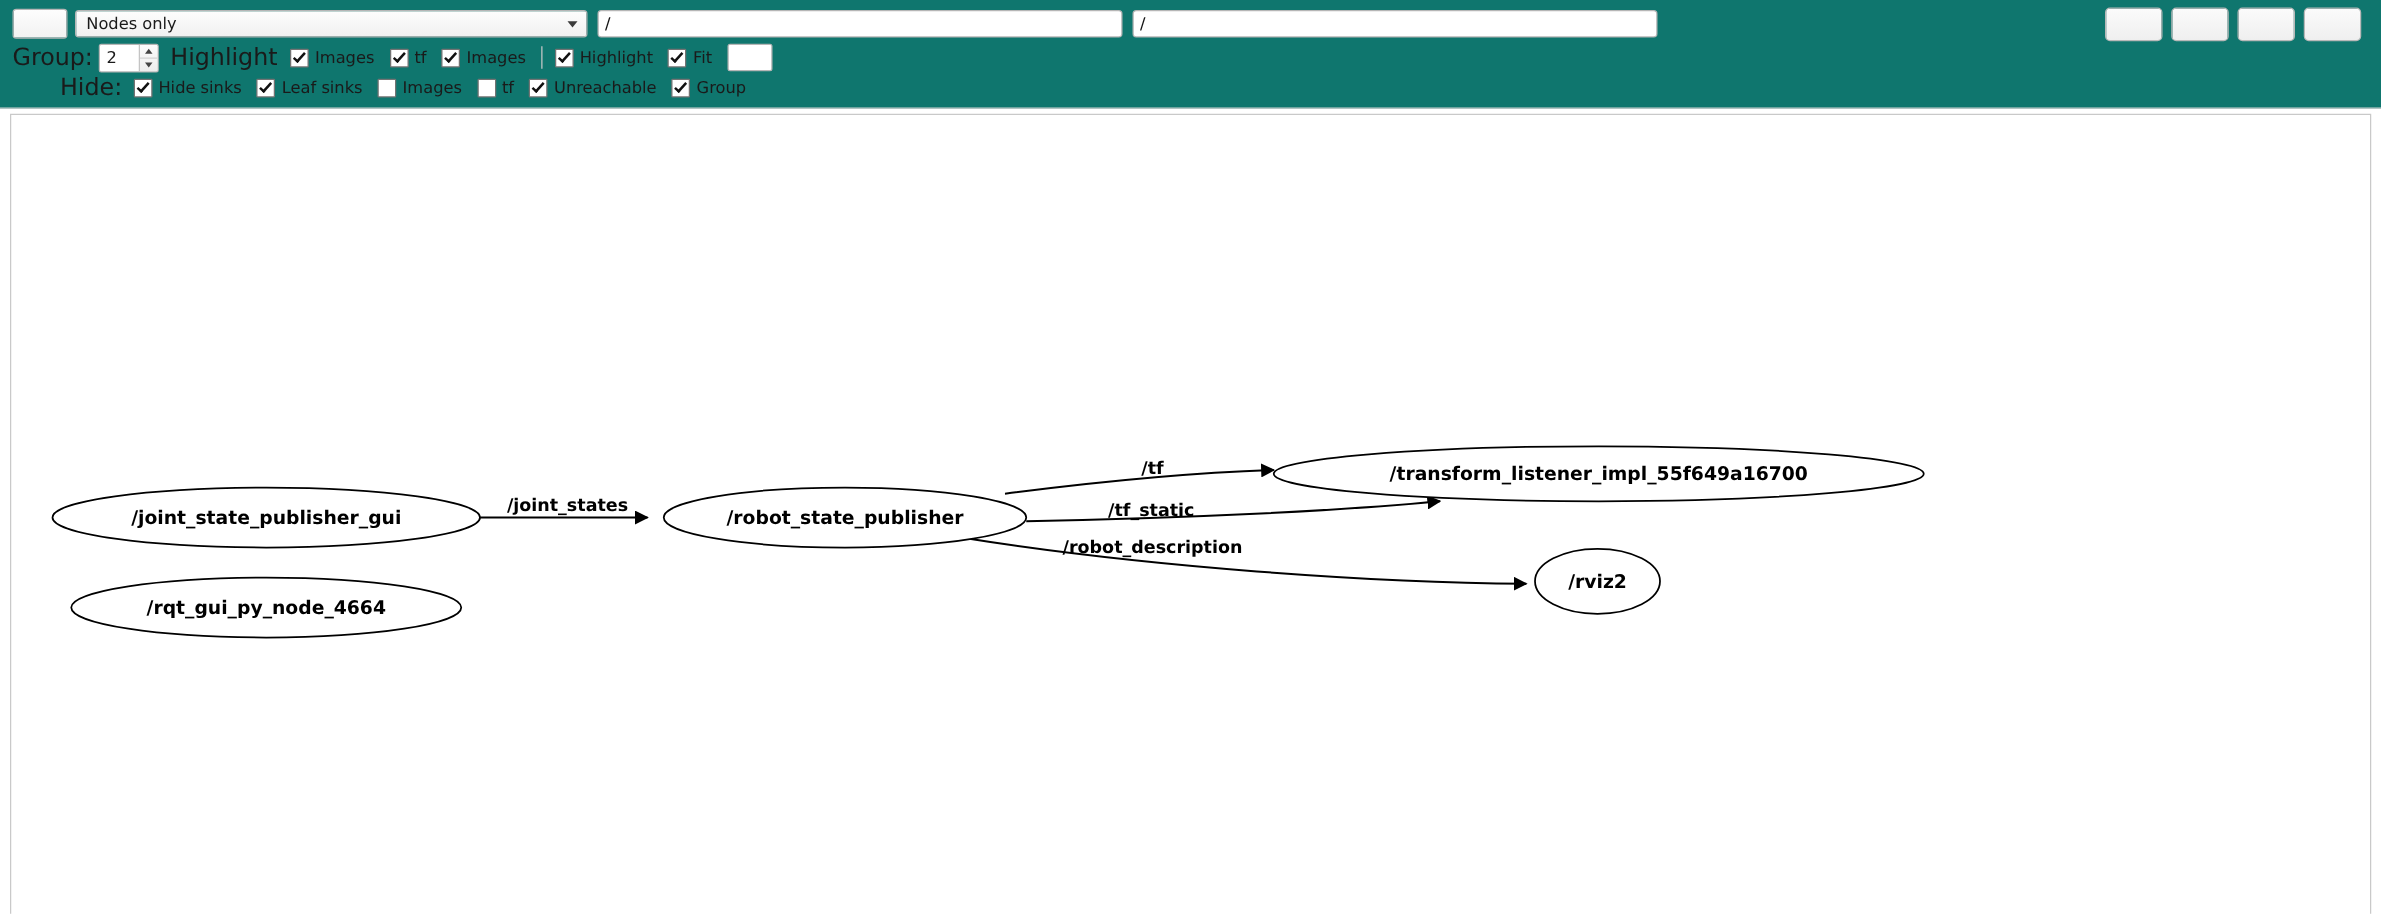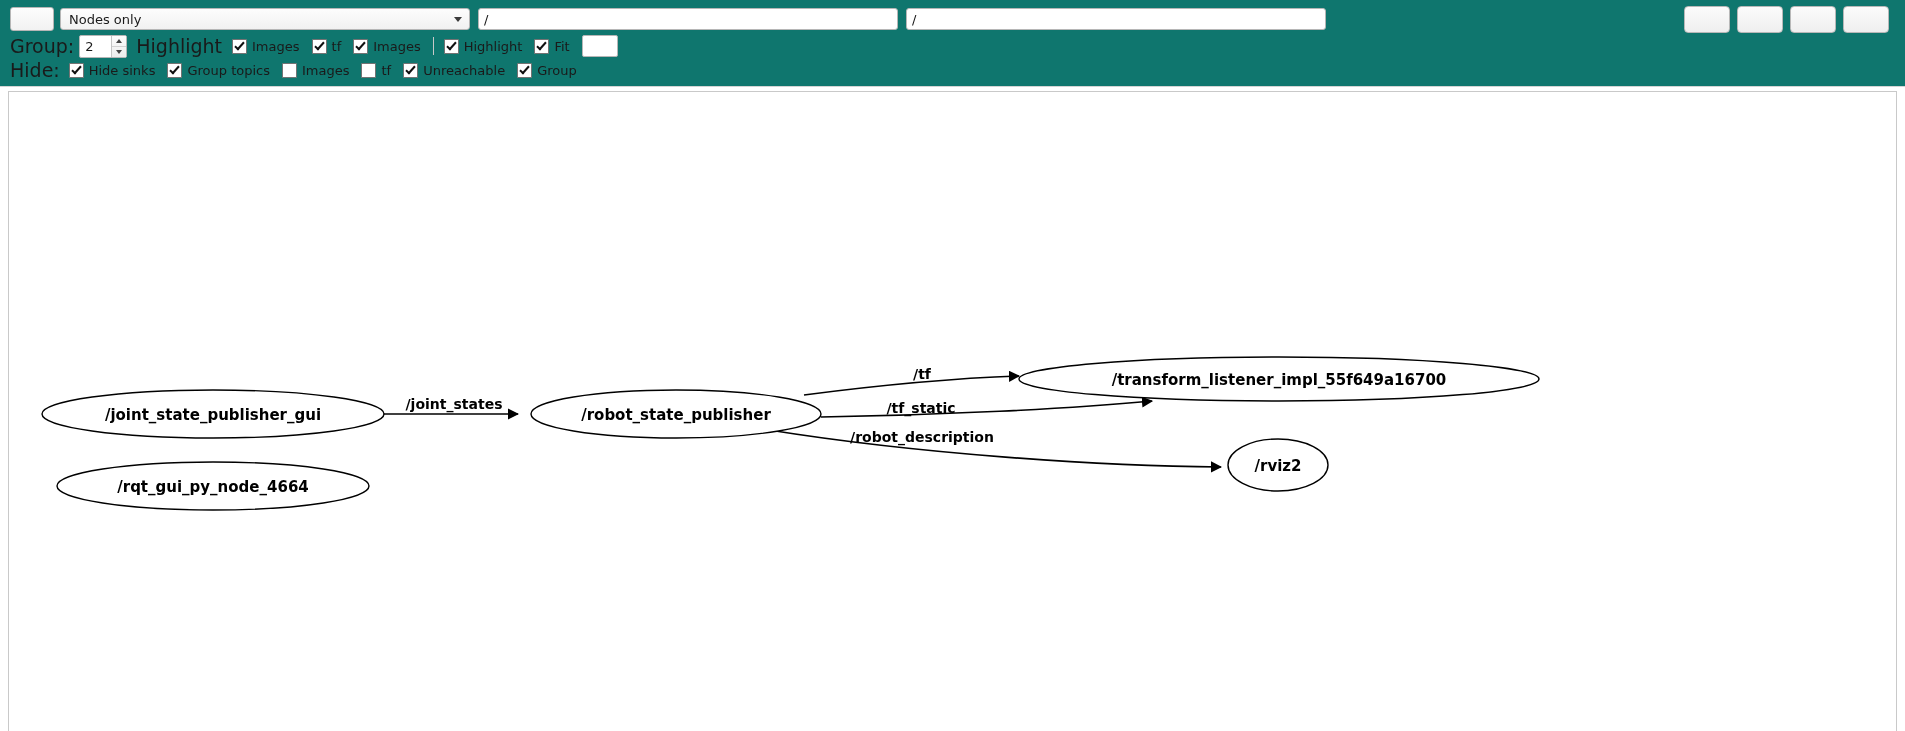--- a/index.html
+++ b/index.html
@@ -25,21 +25,21 @@
   }
   .tb-row {
     display: flex;
     align-items: center;
     height: 29px;
     padding: 0 6px;
     box-sizing: border-box;
   }
   .tb-row.r1 { height: 30px; }
   .tb-row.r2 { height: 24px; }
-  .tb-row.r3 { height: 24px; }
+  .tb-row.r3 { height: 24px; margin-left: 38px; }
 
   .btn-blank {
     width: 42px;
     height: 22px;
     background: linear-gradient(#fdfdfd, #f2f2f2);
     border: 1px solid #b6b6b6;
     border-radius: 3px;
     margin-right: 6px;
     cursor: pointer;
   }
@@ -290,21 +290,21 @@
   <div class="tb-row r3">
     <span class="lbl" style="margin-right:9px">Hide:</span>
 
     <span class="cbwrap on">
       <span class="box"></span>
       <span class="t">Hide sinks</span>
     </span>
 
     <span class="cbwrap on">
       <span class="box"></span>
-      <span class="t">Group topics</span>
+      <span class="t">Leaf sinks</span>
     </span>
 
     <span class="cbwrap">
       <span class="box"></span>
       <span class="t">Images</span>
     </span>
 
     <span class="cbwrap">
       <span class="box"></span>
       <span class="t">tf</span>

